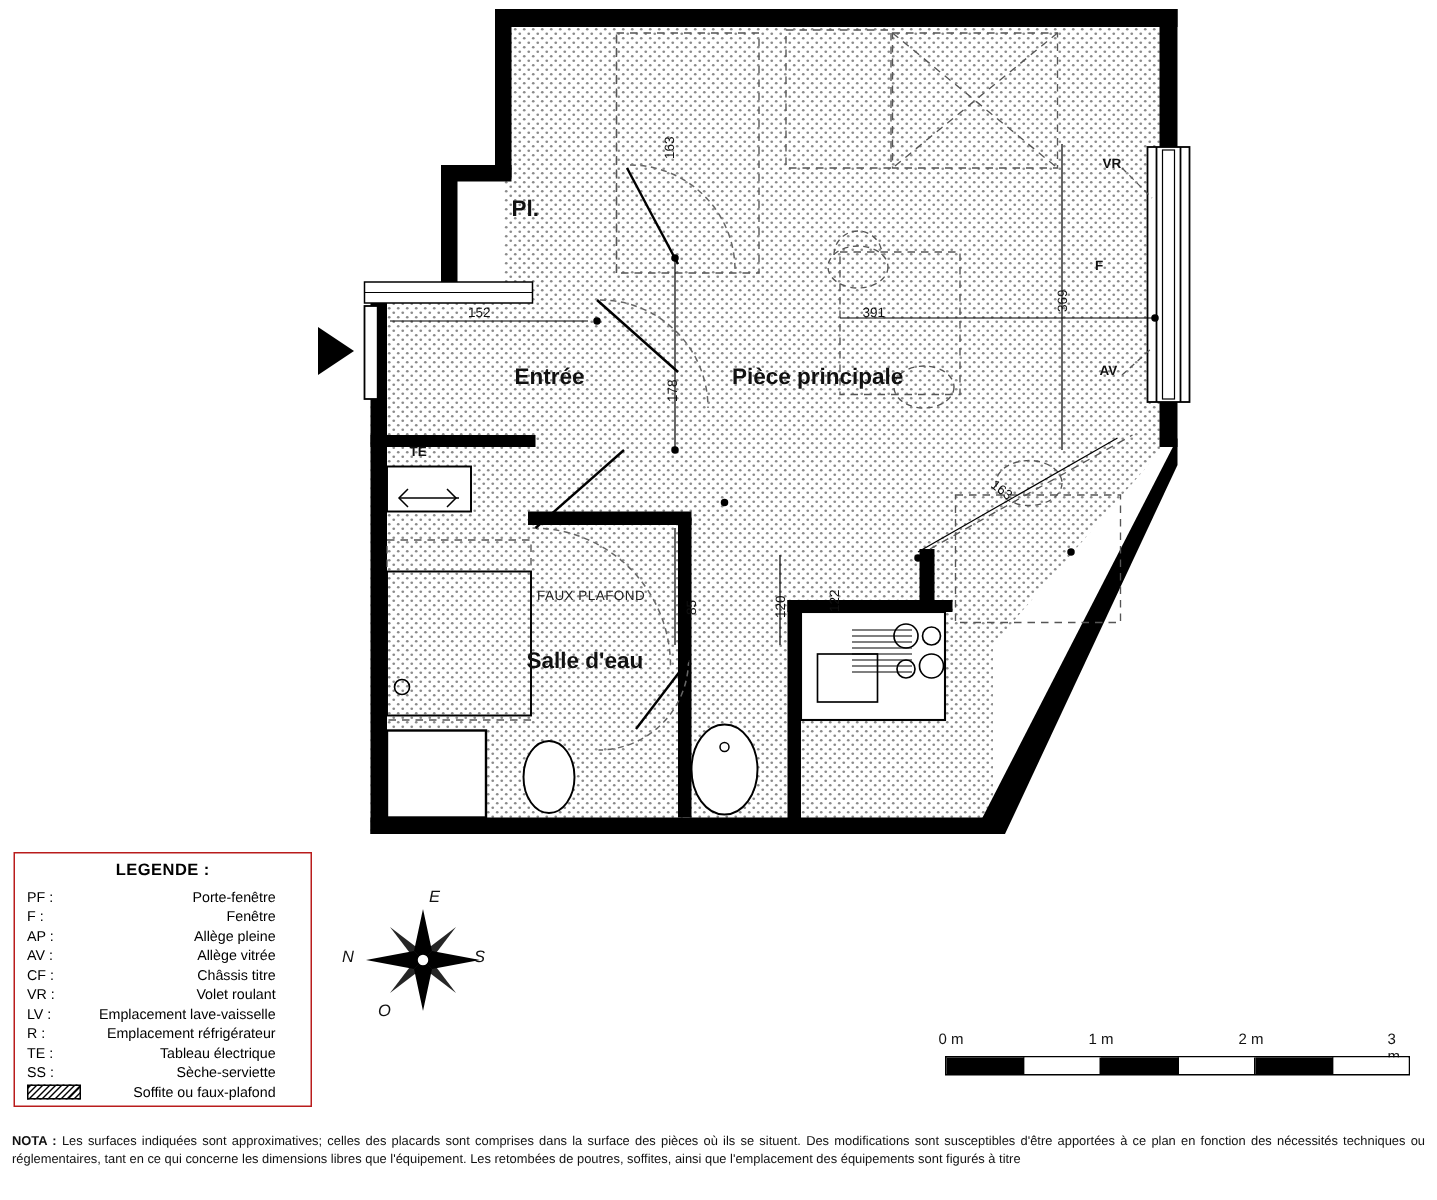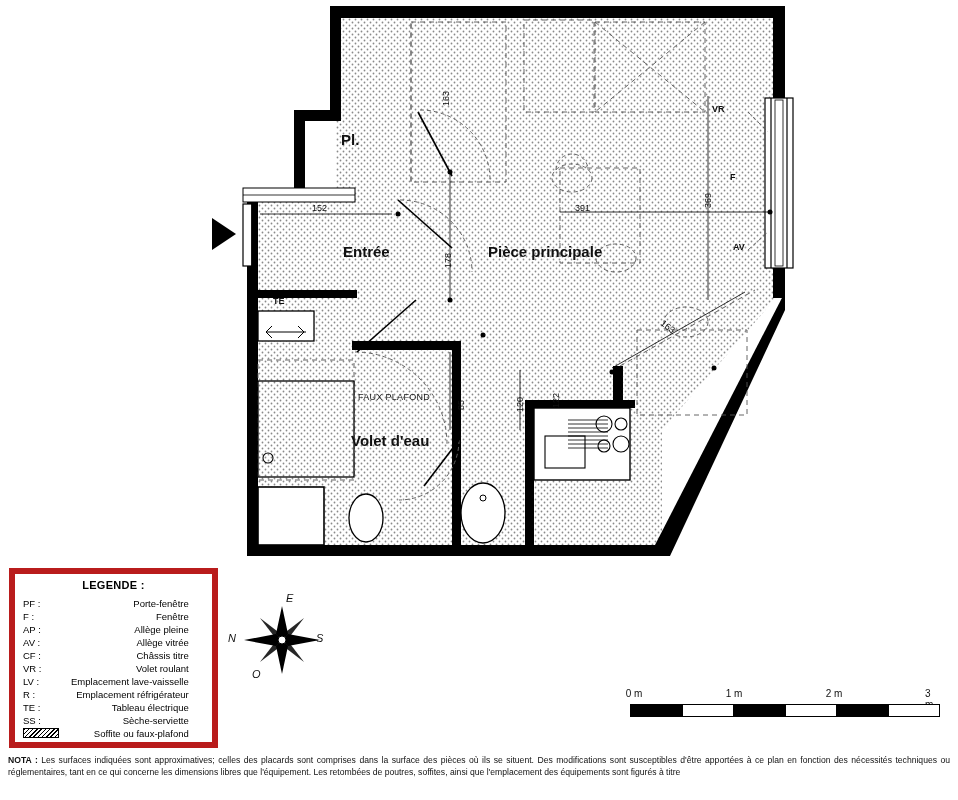--- a/index.html
+++ b/index.html
@@ -15,21 +15,21 @@
   .lbl-salle{left:351px;top:432px;font-size:15px;}
   .lbl-fauxplafond{position:absolute;left:358px;top:392px;font-size:9px;color:#222;letter-spacing:.3px;font-weight:normal;}
 
   
   .ann{position:absolute;font-size:9px;color:#111;white-space:nowrap;}
   .ann.b{font-weight:bold;}
   .rot90{transform:rotate(-90deg);transform-origin:left top;}
   .rot-slash2{transform:rotate(38deg);transform-origin:left top;}
 
   
-  #legend{position:absolute;left:9px;top:568px;width:197px;height:168px;border:6px solid #b91c1c;background:#fff;}
+  #legend{position:absolute;left:9px;top:568px;width:197px;height:168px;border:1px solid #b91c1c;background:#fff;}
   #legend .title{text-align:center;font-weight:bold;font-size:11px;margin-top:5px;letter-spacing:.3px;}
   #legend table{border-collapse:collapse;margin-top:6px;margin-left:8px;}
   #legend td{font-size:9.5px;padding:1px 0;color:#000;vertical-align:top;}
   #legend td.k{width:44px;}
   #legend td.v{padding-left:4px;text-align:right;}
   .hatchbox{display:inline-block;width:34px;height:8px;border:1px solid #000;
      background:repeating-linear-gradient(135deg,#000 0 1px,#fff 1px 3px);}
 
   
   #compass{position:absolute;left:228px;top:592px;width:104px;height:100px;}
@@ -216,34 +216,34 @@
 
   <g stroke="#555" stroke-width="0.8" stroke-dasharray="4 3" fill="none">
     <line x1="748" y1="112" x2="768" y2="132"></line>
     <line x1="748" y1="250" x2="768" y2="232"></line>
   </g>
 </svg>
 
 <div class="room-label lbl-pi">Pl.</div>
 <div class="room-label lbl-entree">Entrée</div>
 <div class="room-label lbl-piece">Pièce principale</div>
-<div class="room-label lbl-salle">Volet d'eau</div>
+<div class="room-label lbl-salle">Salle d'eau</div>
 <div class="lbl-fauxplafond">FAUX PLAFOND</div>
 
 <div class="ann rot90" style="left:441px;top:106px;">163</div>
 <div class="ann" style="left:312px;top:203px;">152</div>
 <div class="ann rot90" style="left:443px;top:268px;">178</div>
 <div class="ann" style="left:575px;top:203px;">391</div>
 <div class="ann rot90" style="left:703px;top:208px;">369</div>
 <div class="ann rot-slash2" style="left:665px;top:318px;">163</div>
 <div class="ann rot90" style="left:551px;top:408px;">122</div>
 <div class="ann rot90" style="left:515px;top:412px;">120</div>
 <div class="ann rot90" style="left:456px;top:410px;">85</div>
 
-<div class="ann b" style="left:712px;top:104px;">VR</div>
+<div class="ann b" style="left:735px;top:104px;">VR</div>
 <div class="ann b" style="left:730px;top:172px;">F</div>
 <div class="ann b" style="left:733px;top:242px;">AV</div>
 <div class="ann b" style="left:273px;top:296px;">TE</div>
 
 <div id="legend">
   <div class="title">LEGENDE :</div>
   <table>
     <tbody>
         <tr>
           <td class="k">PF :</td>

